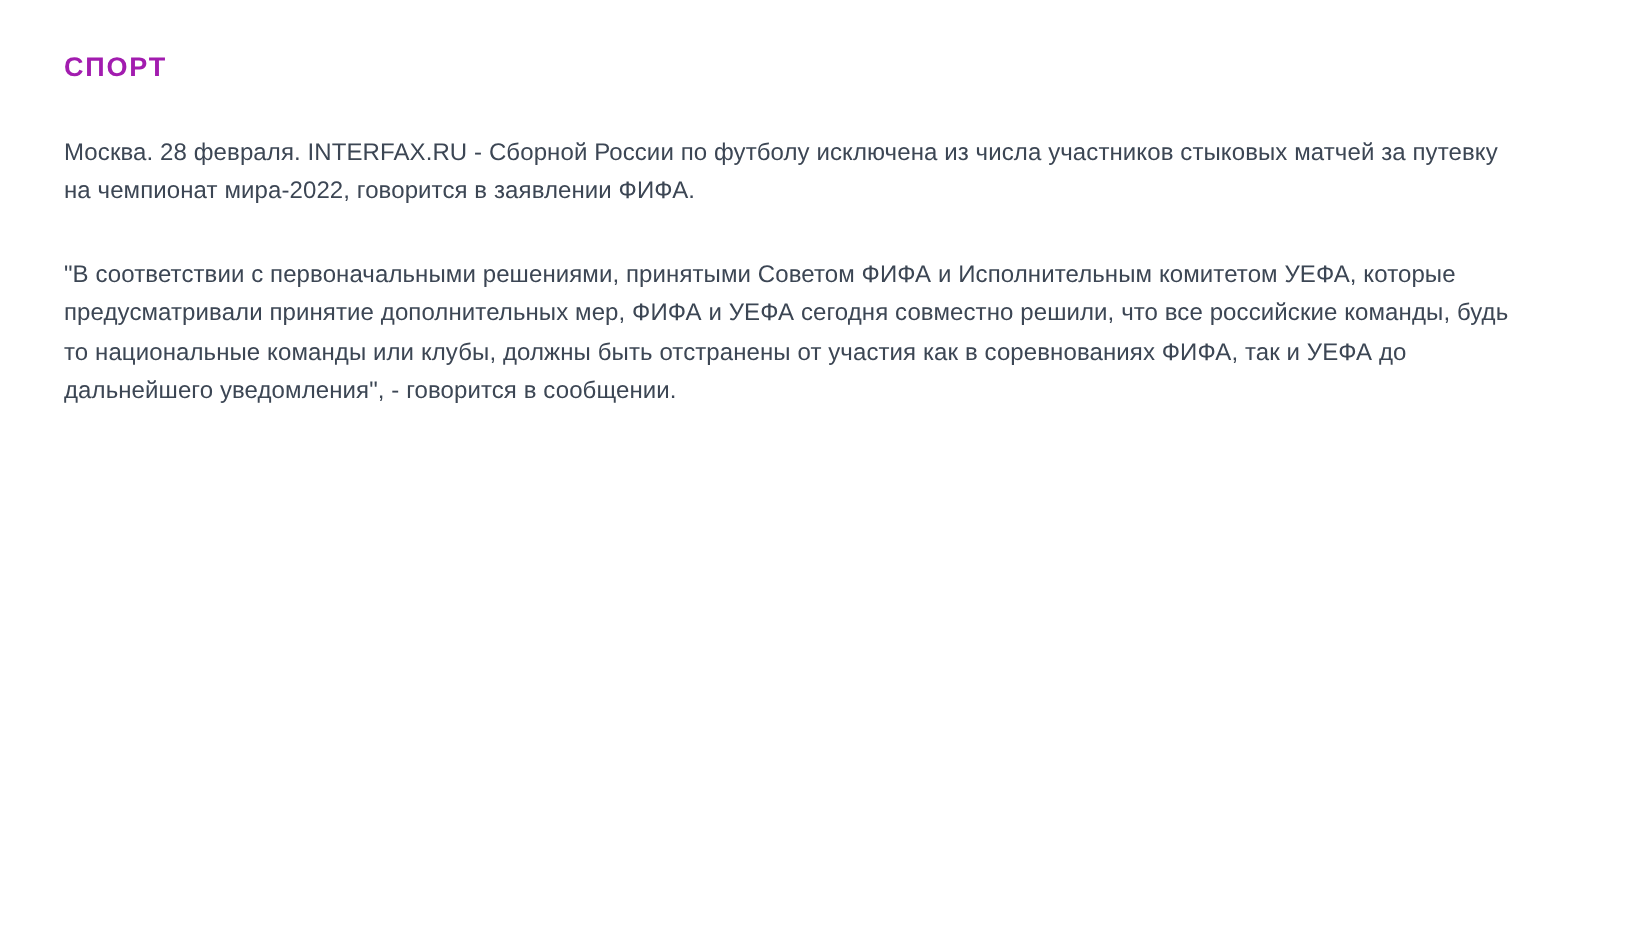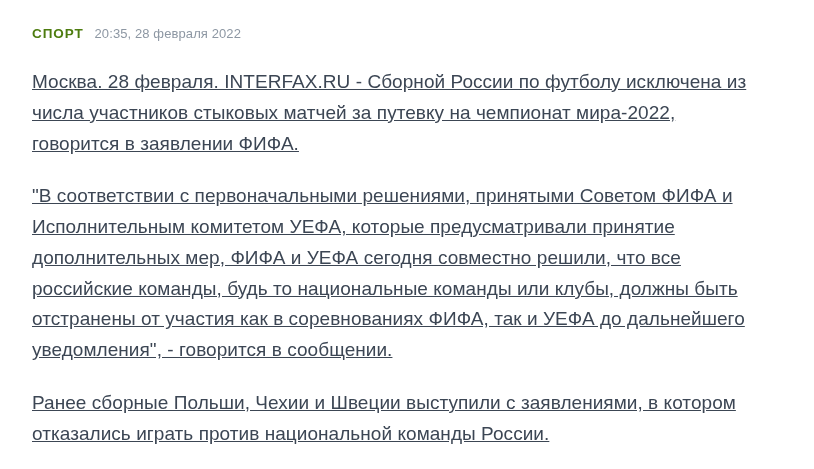--- a/index.html
+++ b/index.html
@@ -24,21 +24,21 @@
   .meta-row {
     display: flex;
     align-items: baseline;
     gap: 11px;
     margin: 0 0 4px 0;
   }
   .rubric {
     font-size: 13.5px;
     font-weight: 700;
     letter-spacing: 0.9px;
-    color: #4d7c0f;
+    color: #a21caf;
     text-transform: uppercase;
   }
   .timestamp {
     font-size: 13px;
     color: #8d97a3;
     letter-spacing: 0.1px;
   }
   h1.headline {
     margin: 12px 0 0 0;
     font-size: 31px;
@@ -47,43 +47,40 @@
     color: #18222e;
     letter-spacing: -0.2px;
     max-width: 690px;
   }
   .body-text {
     margin: 0;
     max-width: 725px;
   }
   .body-text p {
     margin: 0 0 22px 0;
-    font-size: 19px;
+    font-size: 12px;
     line-height: 1.62;
     color: #3c4654;
     letter-spacing: 0.05px;
-    text-decoration: underline;
   }
   .body-text p.first {
     margin-top: 26px;
   }
   .body-text p:last-child {
     margin-bottom: 0;
   }
 </style>
 </head>
 <body>
 
 <div class="page">
 
   <div class="meta-row">
     <span class="rubric">СПОРТ</span>
-    <span class="timestamp">20:35, 28 февраля 2022</span>
   </div>
 
 
   <div class="body-text">
     <p class="first">Москва. 28 февраля. INTERFAX.RU - Сборной России по футболу исключена из числа участников стыковых матчей за путевку на чемпионат мира-2022, говорится в заявлении ФИФА.</p>
     <p>"В соответствии с первоначальными решениями, принятыми Советом ФИФА и Исполнительным комитетом УЕФА, которые предусматривали принятие дополнительных мер, ФИФА и УЕФА сегодня совместно решили, что все российские команды, будь то национальные команды или клубы, должны быть отстранены от участия как в соревнованиях ФИФА, так и УЕФА до дальнейшего уведомления", - говорится в сообщении.</p>
-    <p>Ранее сборные Польши, Чехии и Швеции выступили с заявлениями, в котором отказались играть против национальной команды России.</p>
   </div>
 
 </div>
 
 </body></html>

